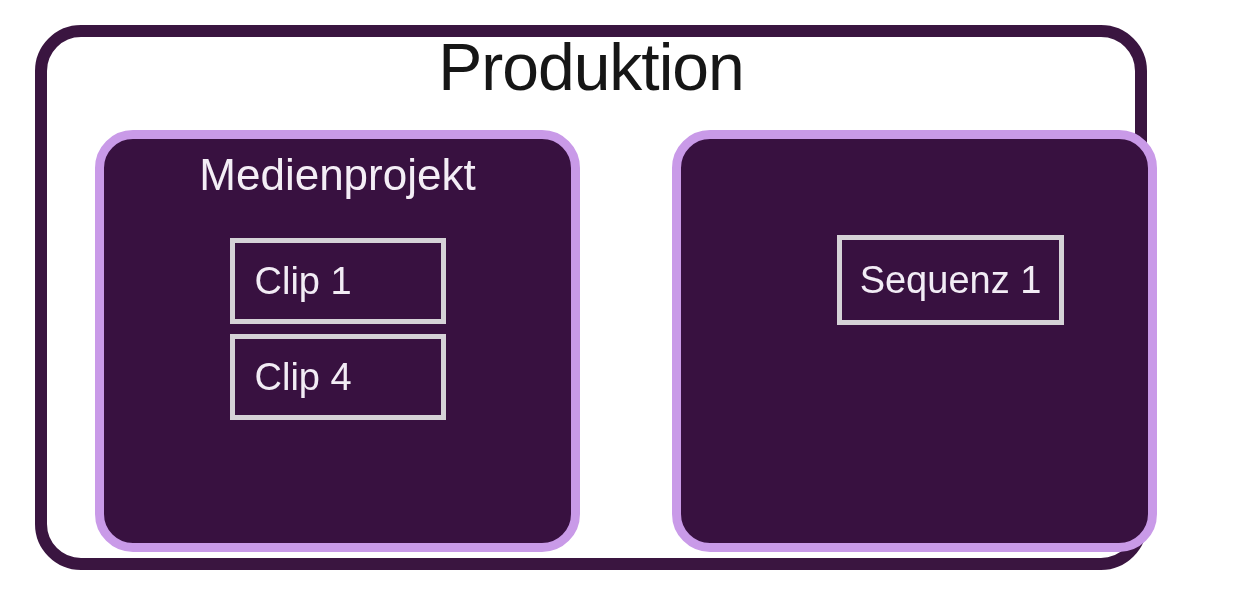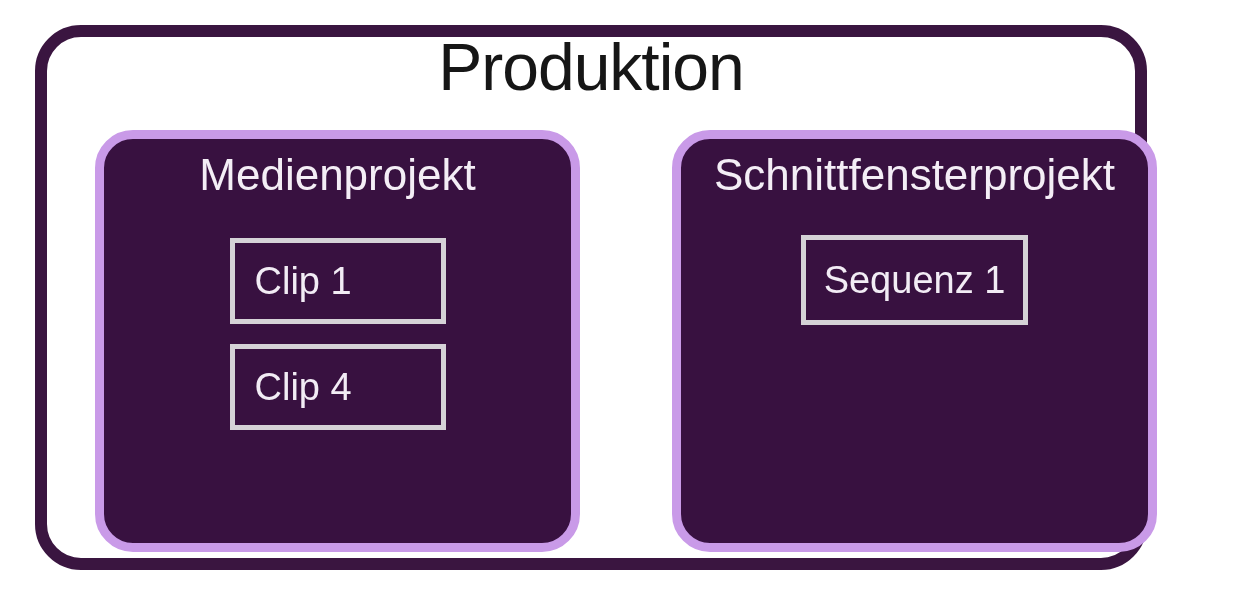--- a/index.html
+++ b/index.html
@@ -60,24 +60,24 @@
     line-height: 52px;
     color: var(--label-text, #f4eef6);
   }
   .items {
     position: absolute;
     left: 0;
     width: 100%;
     display: flex;
     flex-direction: column;
     align-items: center;
-    gap: 20px;
+    gap: 10px;
   }
   .items.clips    { top: 99px; }
-  .items.sequences{ top: 96px; }
+  .items.sequences{ top: 96px; margin-left: 36px; }
   .item {
     box-sizing: border-box;
     background: var(--container-fill, #381140);
     border: 5px solid var(--item-border, #d5d2d7);
     display: flex;
     align-items: center;
     font-size: 38px;
     color: var(--item-text, #f2ecf5);
   }
   .item.left-text {
@@ -102,20 +102,19 @@
 
     <div class="project left">
       <div class="project-label">Medienprojekt</div>
       <div class="items clips">
         <div class="item left-text">Clip 1</div>
         <div class="item left-text">Clip 4</div>
       </div>
     </div>
 
     <div class="project right">
-      <div class="project-label">Schnittfensterprojekt</div>
       <div class="items sequences">
         <div class="item center-text">Sequenz 1</div>
       </div>
     </div>
 
   </div>
 </div>
 
 </body></html>

